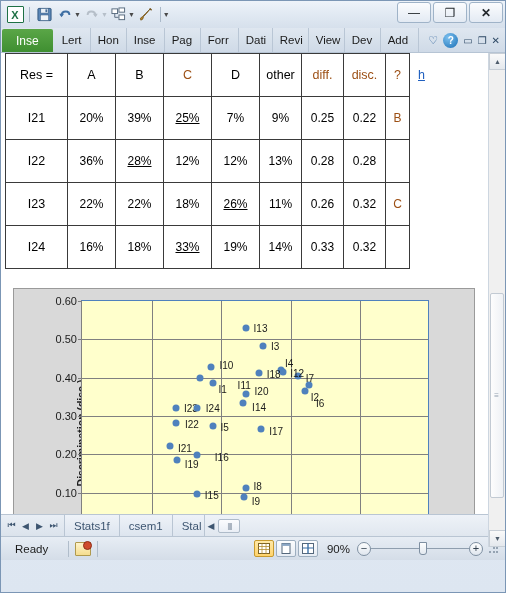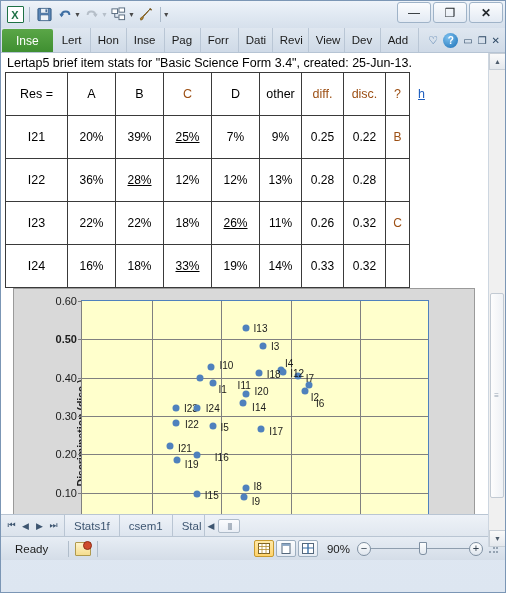--- a/index.html
+++ b/index.html
@@ -390,21 +390,20 @@
       <span>♡</span>
       <span class="helpcirc">?</span>
       <span class="minic">▭</span>
       <span class="minic">❐</span>
       <span class="minic">✕</span>
     </div>
   </div>
 
   <div class="sheet">
 
-    <div class="banner">Lertap5 brief item stats for "Basic Science Form 3.4", created: 25-Jun-13.</div>
 
     <table class="stats">
       <thead>
         <tr>
           <th class="hlabel" style="width:62px">Res =</th>
           <th style="width:48px">A</th>
           <th style="width:48px">B</th>
           <th style="width:48px" class="c-orange">C</th>
           <th style="width:48px">D</th>
           <th style="width:42px">other</th>
@@ -486,21 +485,21 @@
         <div id="ticks">
             <div class="ytickmark" style="top: 191.667px;"></div>
             <div class="ytick" style="top: 191.667px;">0.10</div>
             <div class="ytickmark" style="top: 153.333px;"></div>
             <div class="ytick" style="top: 153.333px;">0.20</div>
             <div class="ytickmark" style="top: 115px;"></div>
             <div class="ytick" style="top: 115px;">0.30</div>
             <div class="ytickmark" style="top: 76.6667px;"></div>
             <div class="ytick" style="top: 76.6667px;">0.40</div>
             <div class="ytickmark" style="top: 38.3333px;"></div>
-            <div class="ytick" style="top: 38.3333px; font-weight: bold;">0.50</div>
+            <div class="ytick" style="top: 38.3333px;">0.50</div>
             <div class="ytickmark" style="top: 0px;"></div>
             <div class="ytick" style="top: 0px;">0.60</div>
           </div>
         <div id="pts">
             <div class="pt" style="left: 130.5px; top: 82.0333px; background: rgb(79, 129, 189);"></div>
             <div class="ptlab" style="left: 136.5px; top: 88.0333px;">I1</div>
             <div class="pt" style="left: 222.72px; top: 90.4667px; background: rgb(79, 129, 189);"></div>
             <div class="ptlab" style="left: 228.72px; top: 96.4667px;">I2</div>
             <div class="pt" style="left: 180.96px; top: 45.2333px; background: rgb(79, 129, 189);"></div>
             <div class="ptlab" style="left: 188.96px; top: 45.2333px;">I3</div>

